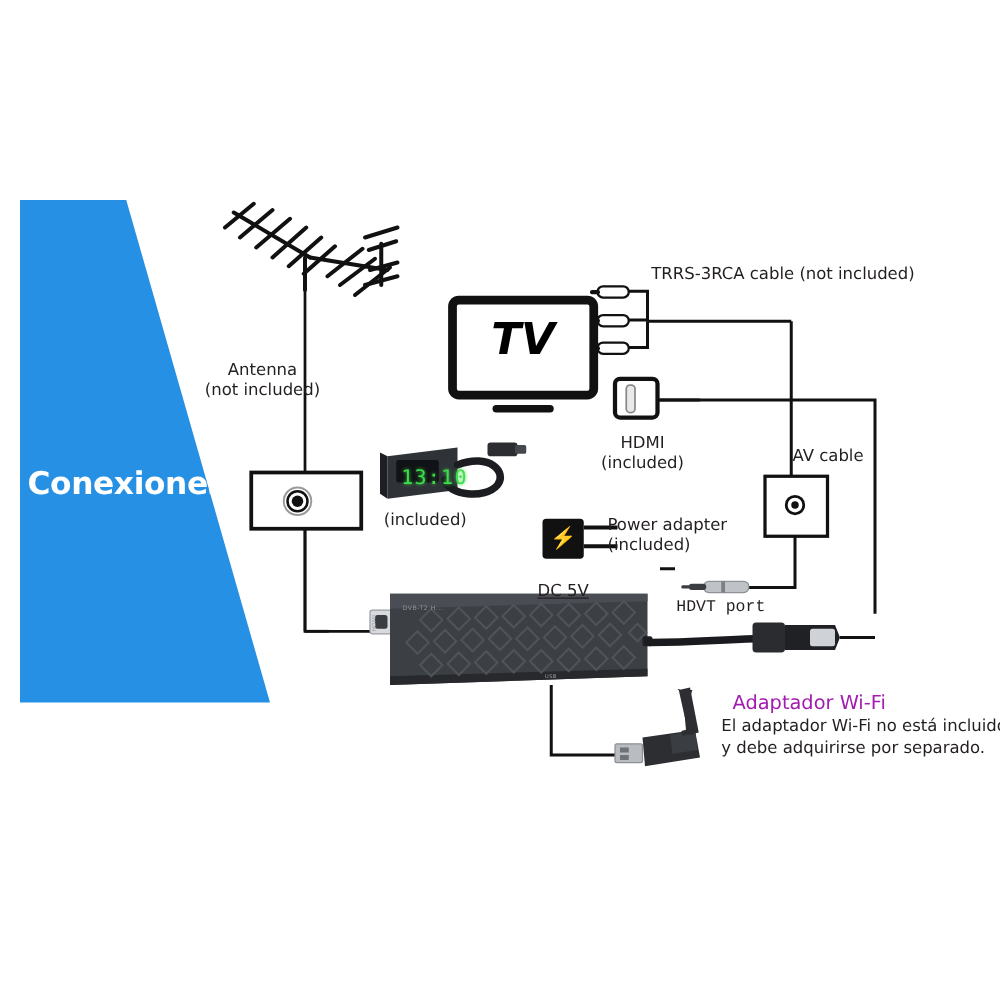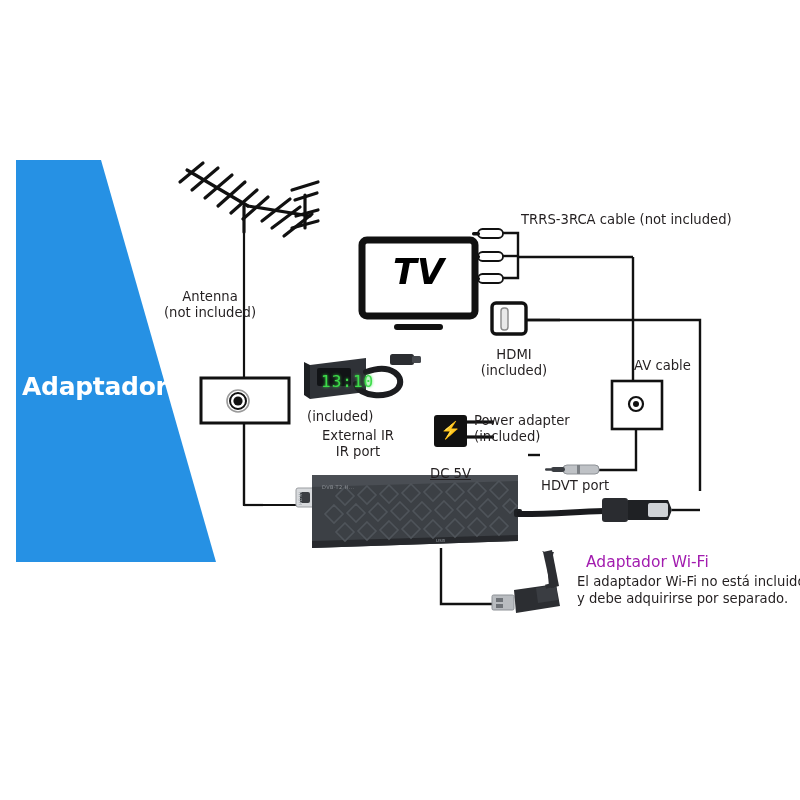--- a/index.html
+++ b/index.html
@@ -39,22 +39,22 @@
   .lbl.c{text-align:center;}
   .lbl.l{text-align:left;}
 
   .lbl-antenna{left:148px;top:268px;width:124px;margin-top:21px;}
   .lbl-trrs{left:477px;top:212px;margin-left:44px;}
   .lbl-hdmi{left:470px;top:347px;width:88px;}
   .lbl-avport{left:634px;top:358px;}
   .lbl-included-ir{left:307px;top:409px;}
   .lbl-extir{left:303px;top:428px;width:110px;}
   .lbl-dc5v{left:430px;top:466px;text-decoration:underline;}
-  .lbl-power{left:474px;top:413px;}
-  .lbl-hdvt{left:541px;top:478px;}
+  .lbl-power{left:486px;top:413px;}
+  .lbl-hdvt{left:541px;top:478px;font-family:Liberation Mono, monospace;}
 
   .wifi-title{
     position:absolute;left:586px;top:553px;
     font-size:15.5px;color:#a21caf;
     font-family:"DejaVu Sans", sans-serif;
   }
   .wifi-body{
     position:absolute;left:577px;top:574px;
     font-size:13.2px;line-height:16.5px;color:#231f20;
     font-family:"DejaVu Sans", sans-serif;white-space:pre;
@@ -295,34 +295,32 @@
       <polygon points="514,590 556,584 560,606 516,613" fill="#2c2e32"></polygon>
       <polygon points="536,588 556,585 558,600 538,603" fill="#3a3d42"></polygon>
 
       <path d="M549 588 L548 584" stroke="#2c2e32" stroke-width="6"></path>
       <path d="M549 586 C 547 560, 545 548, 542 552 L554 552 C 552 556, 552 566, 554 588 Z" fill="#2c2e32"></path>
       <path d="M551 588 L543 552 L552 550 L559 586 Z" fill="#2c2e32"></path>
     </g>
   </svg>
 
   <div class="banner-text">
-    <div>Adaptador</div>
+    <div>Conexiones</div>
   </div>
 
   <div class="tv-text">TV</div>
 
   <div class="lbl c lbl-antenna">Antenna
 (not included)</div>
   <div class="lbl l lbl-trrs">TRRS-3RCA cable (not included)</div>
   <div class="lbl c lbl-hdmi">HDMI
 (included)</div>
   <div class="lbl l lbl-avport">AV cable</div>
   <div class="lbl l lbl-included-ir">(included)</div>
-  <div class="lbl c lbl-extir">External IR
-IR port</div>
   <div class="lbl l lbl-dc5v">DC 5V</div>
   <div class="lbl l lbl-power">Power adapter
 (included)</div>
   <div class="lbl l lbl-hdvt">HDVT port</div>
 
   <div class="dc-bolt">⚡</div>
 
   <div class="ir-digits">13:10</div>
   <div class="dev-brand">DVB-T2 H...</div>
   <div class="dev-usb">USB</div>

